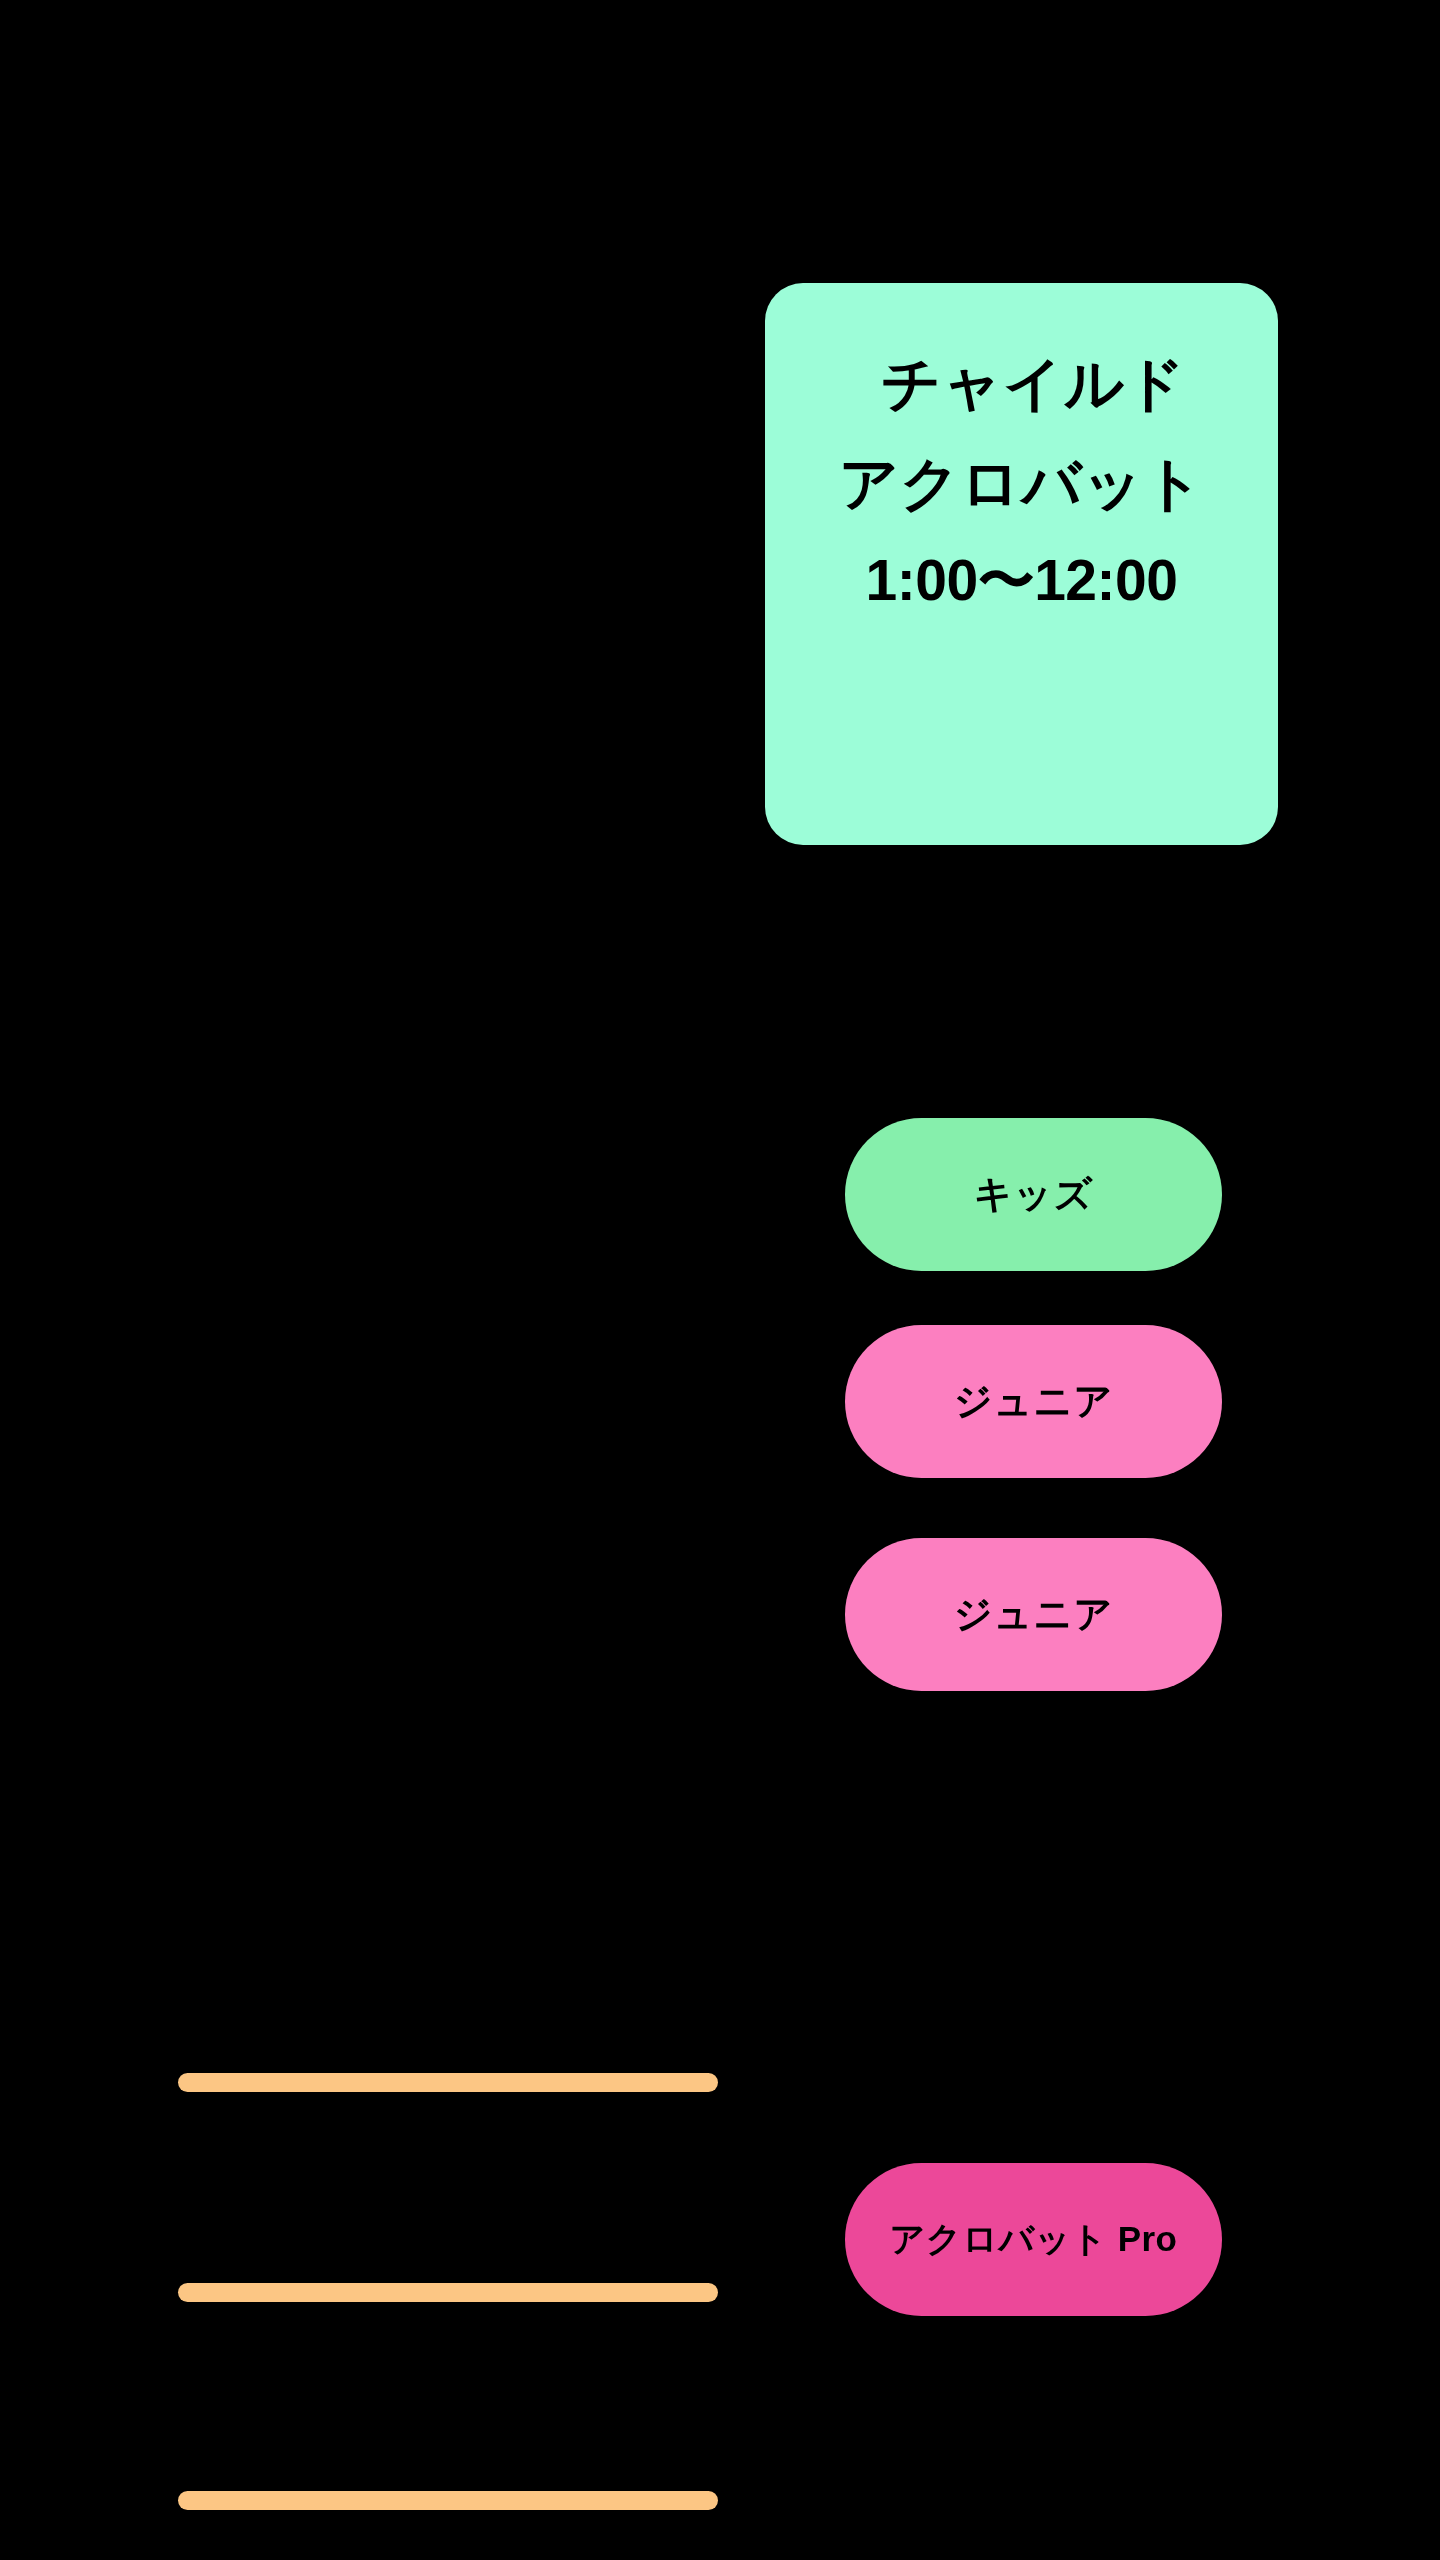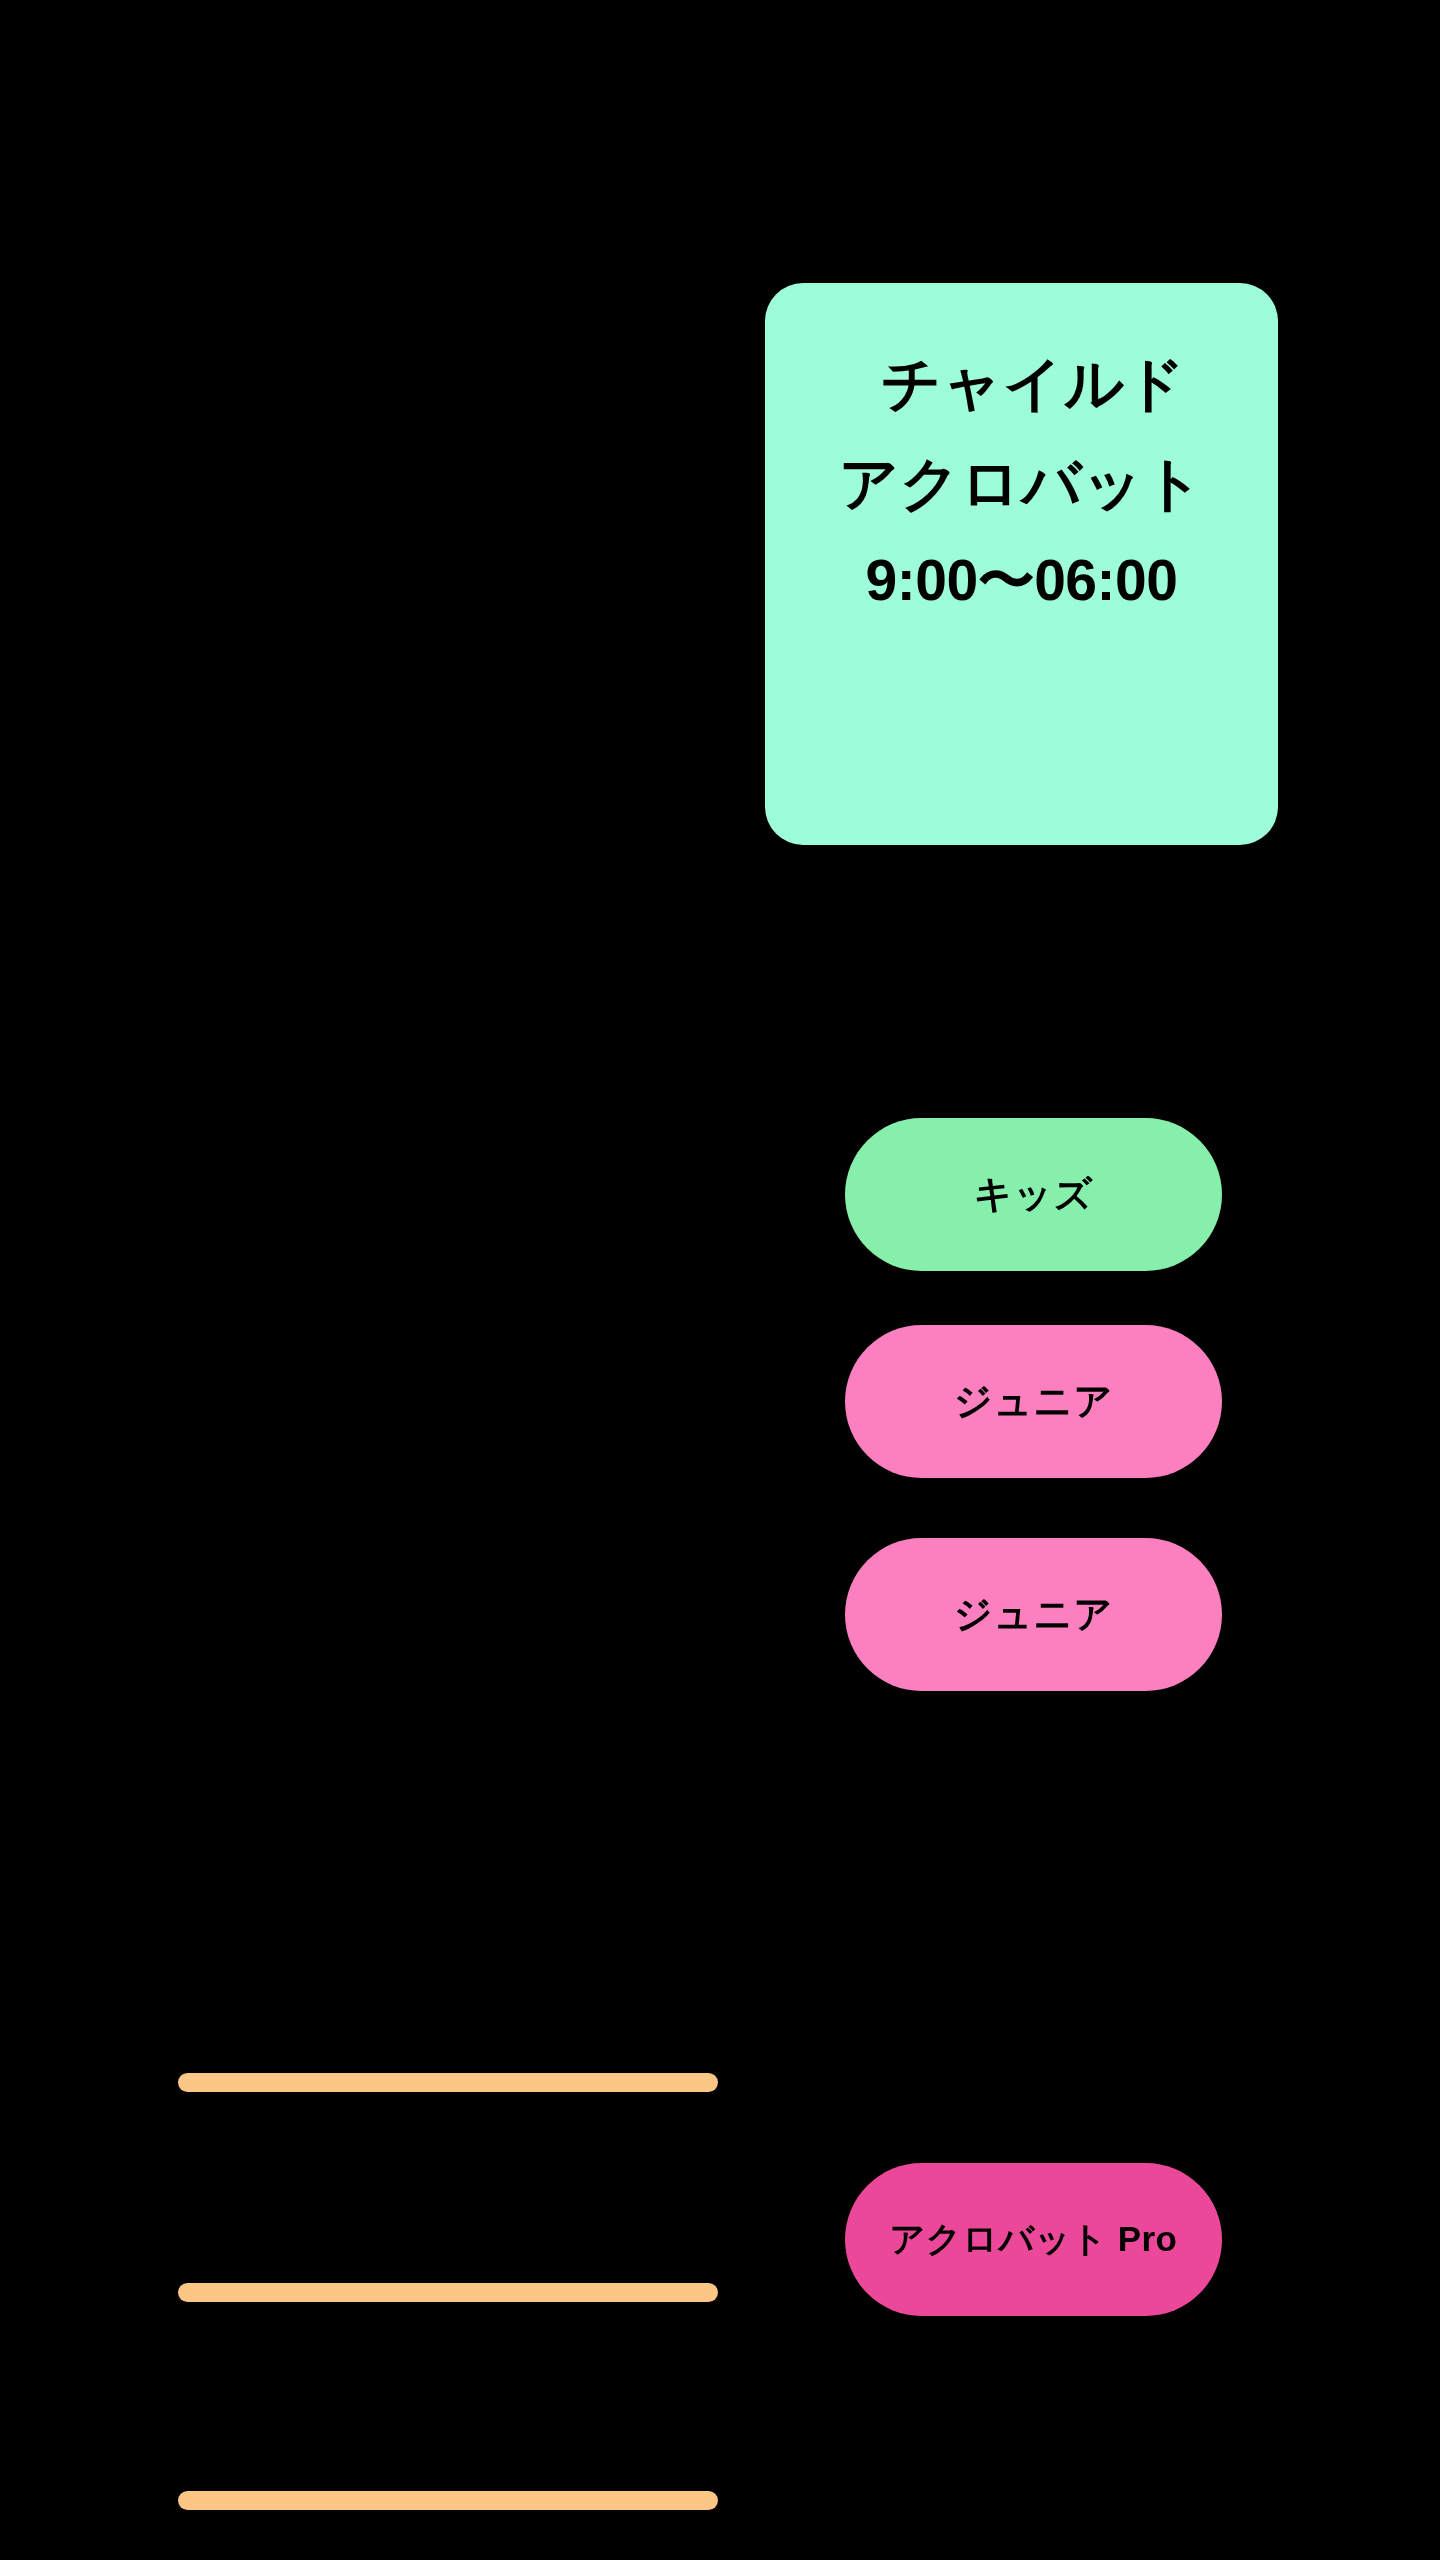--- a/index.html
+++ b/index.html
@@ -91,21 +91,21 @@
   .divider-bar.bar-3 { top: 2491px; }
 </style>
 </head>
 <body>
 
 <div id="stage">
 
   <div class="plan-card">
     <div class="plan-card-line l1">チャイルド</div>
     <div class="plan-card-line l2">アクロバット</div>
-    <div class="plan-card-line l3">9:00〜06:00</div>
+    <div class="plan-card-line l3">1:00〜12:00</div>
   </div>
 
   <div class="tag-pill pill-kids">
     <span class="tag-pill-label">キッズ</span>
   </div>
 
   <div class="tag-pill pill-junior-1">
     <span class="tag-pill-label">ジュニア</span>
   </div>
 

